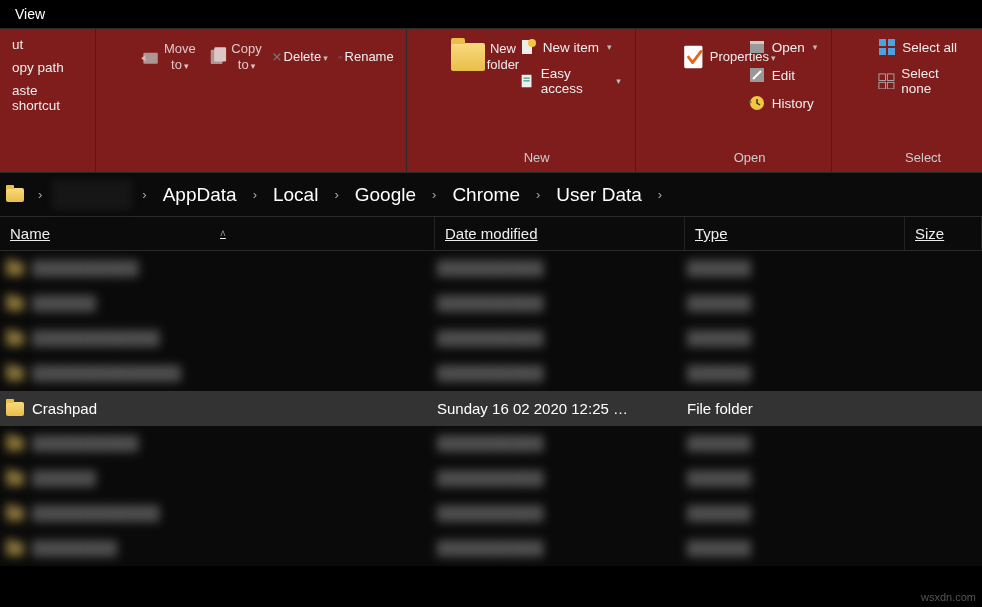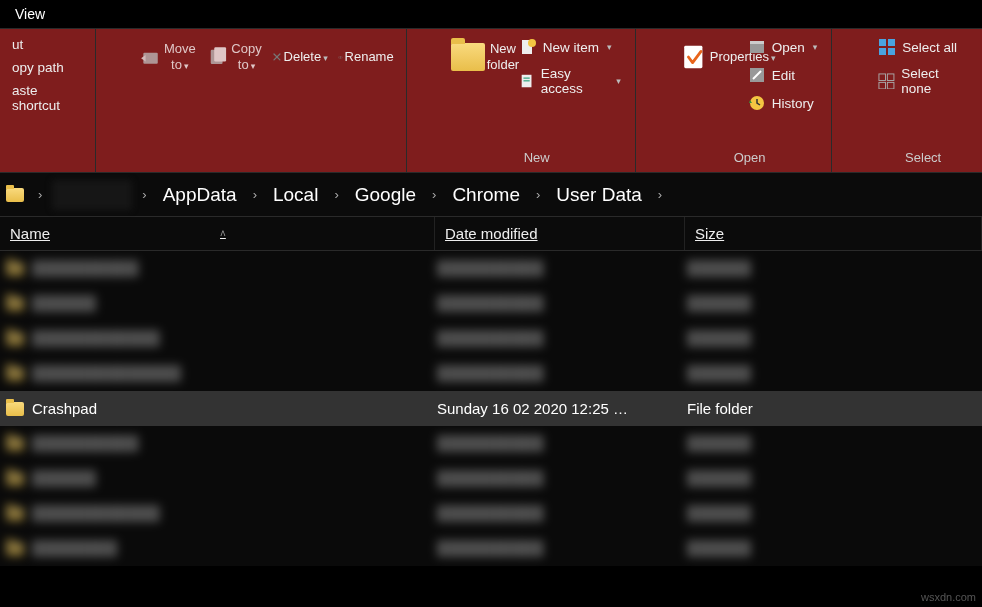--- a/index.html
+++ b/index.html
@@ -257,20 +257,21 @@
   <span class="crumb">User Data</span>
   <span class="crumb-sep">›</span>
 </div>
 
 <div class="cols">
   <div class="col c-name">
     <span>Name</span>
       <span class="sort-ind">˄</span>
   </div>
   <div class="col c-date">Date modified</div>
+  <div class="col c-type">Type</div>
   <div class="col c-size">Size</div>
 </div>
 
 <div class="list">
   <div class="row blur">
       <div class="mini-folder"></div>
       <span class="cell n">██████████</span>
       <span class="cell d">██████████</span>
       <span class="cell t">██████</span>
     </div>

